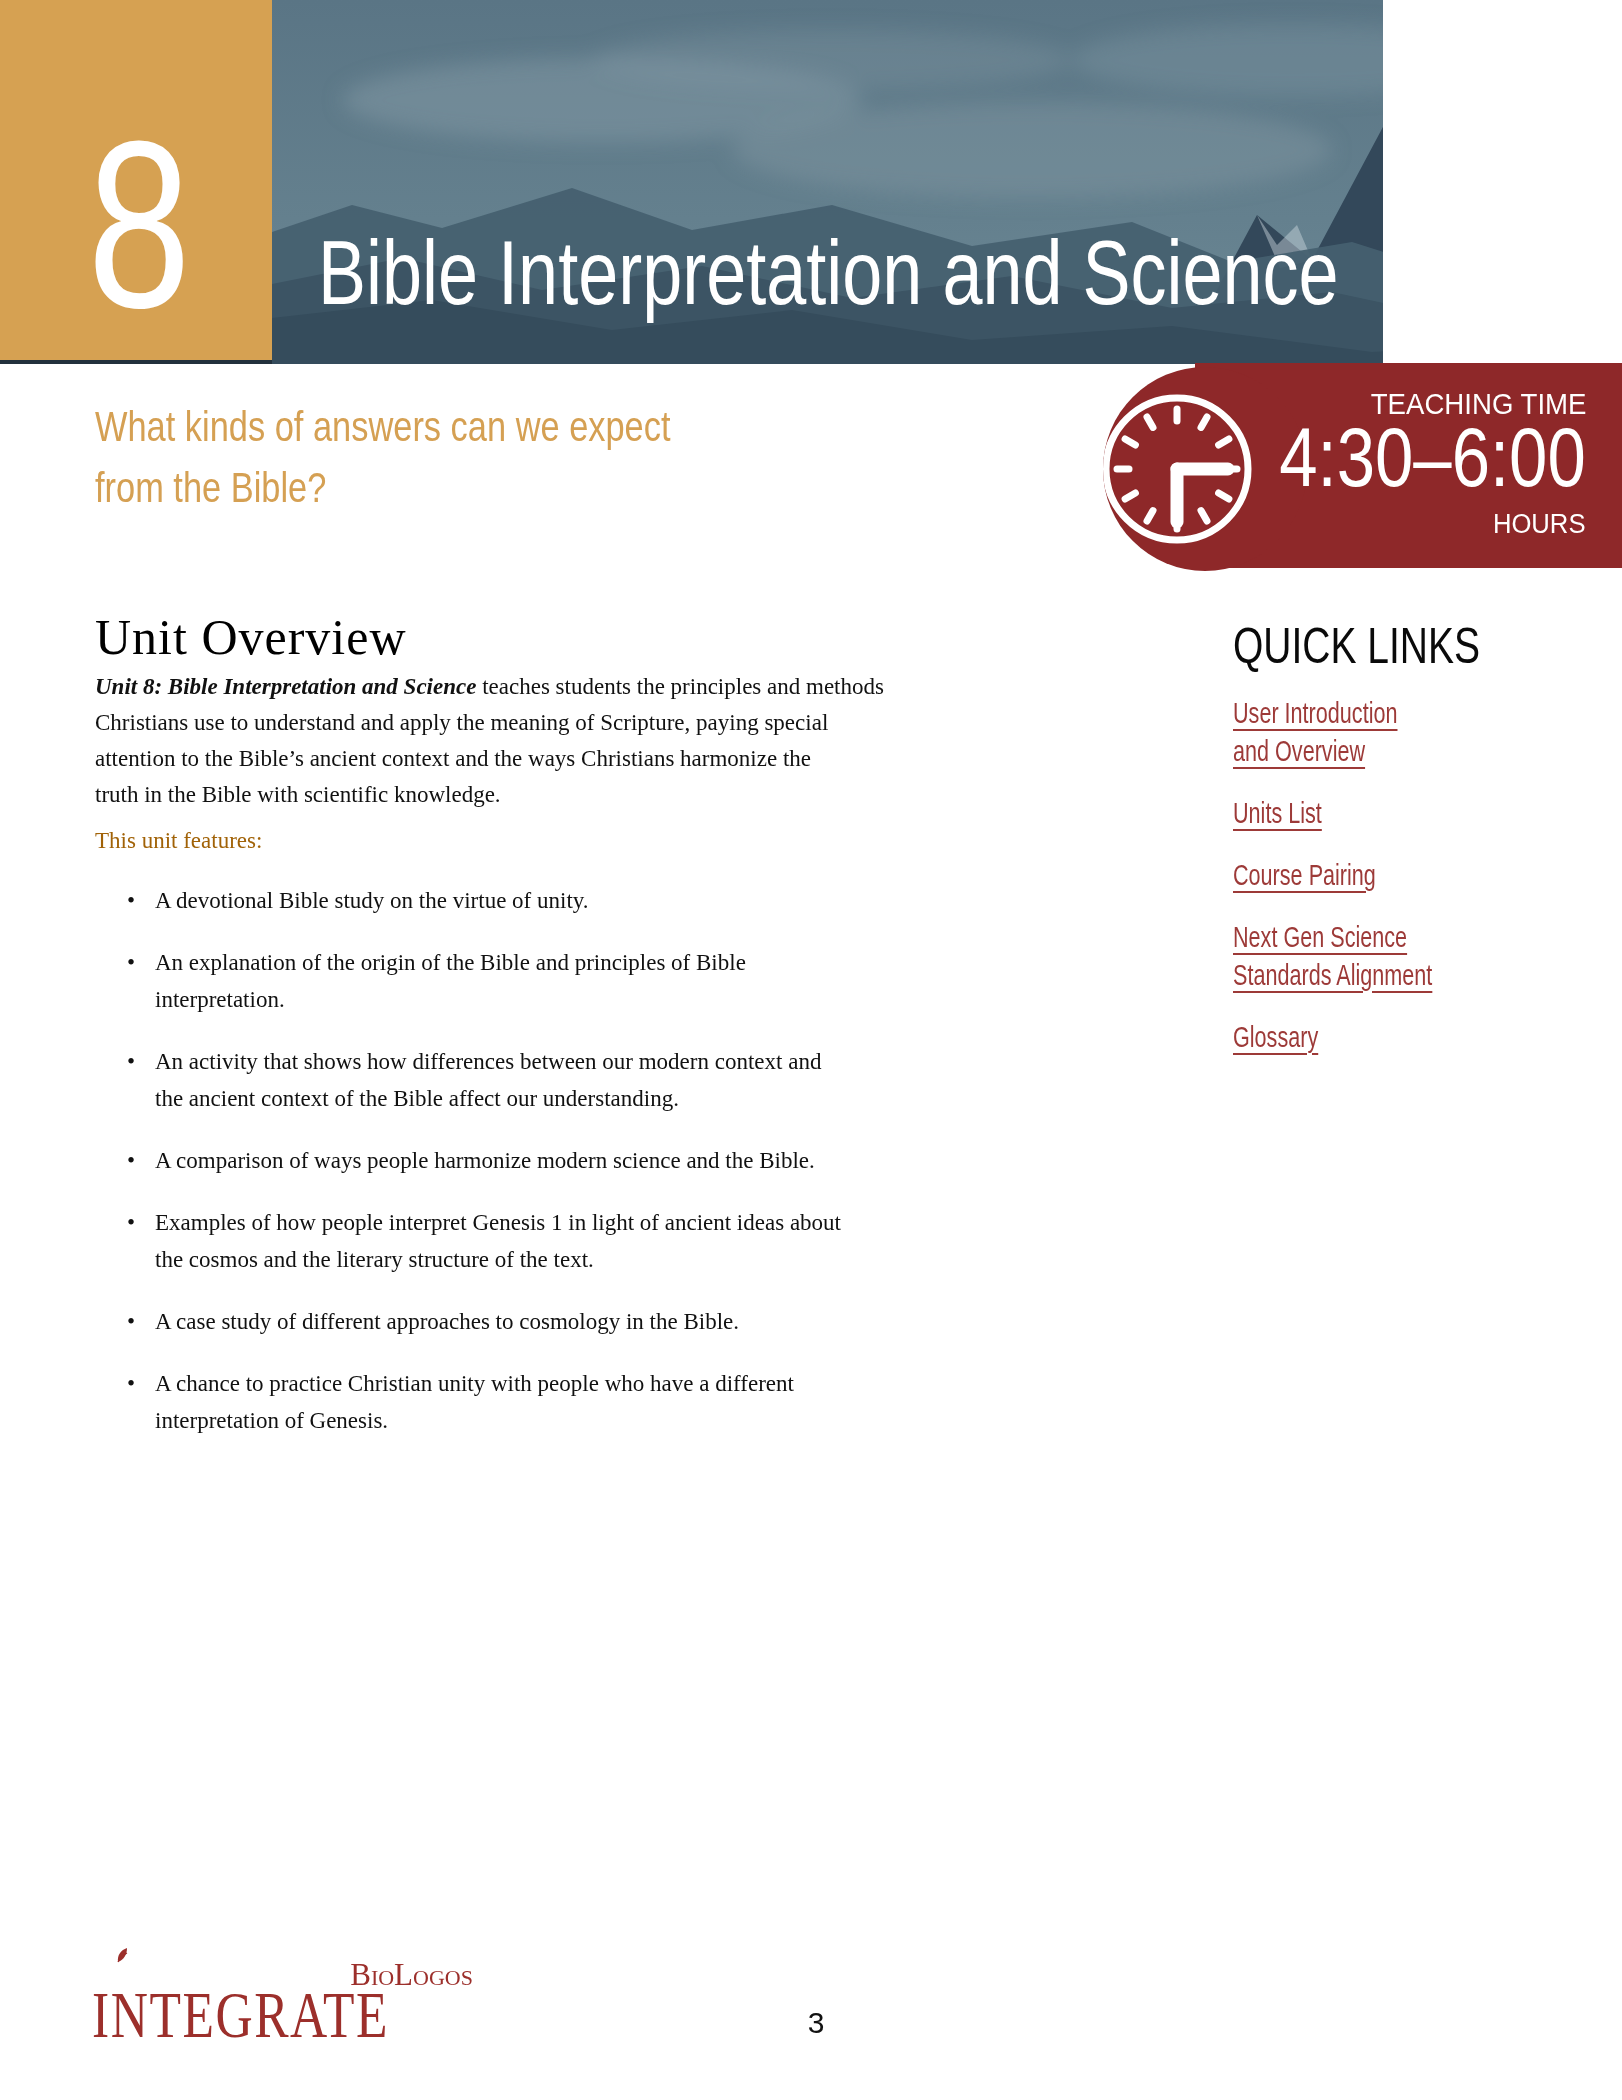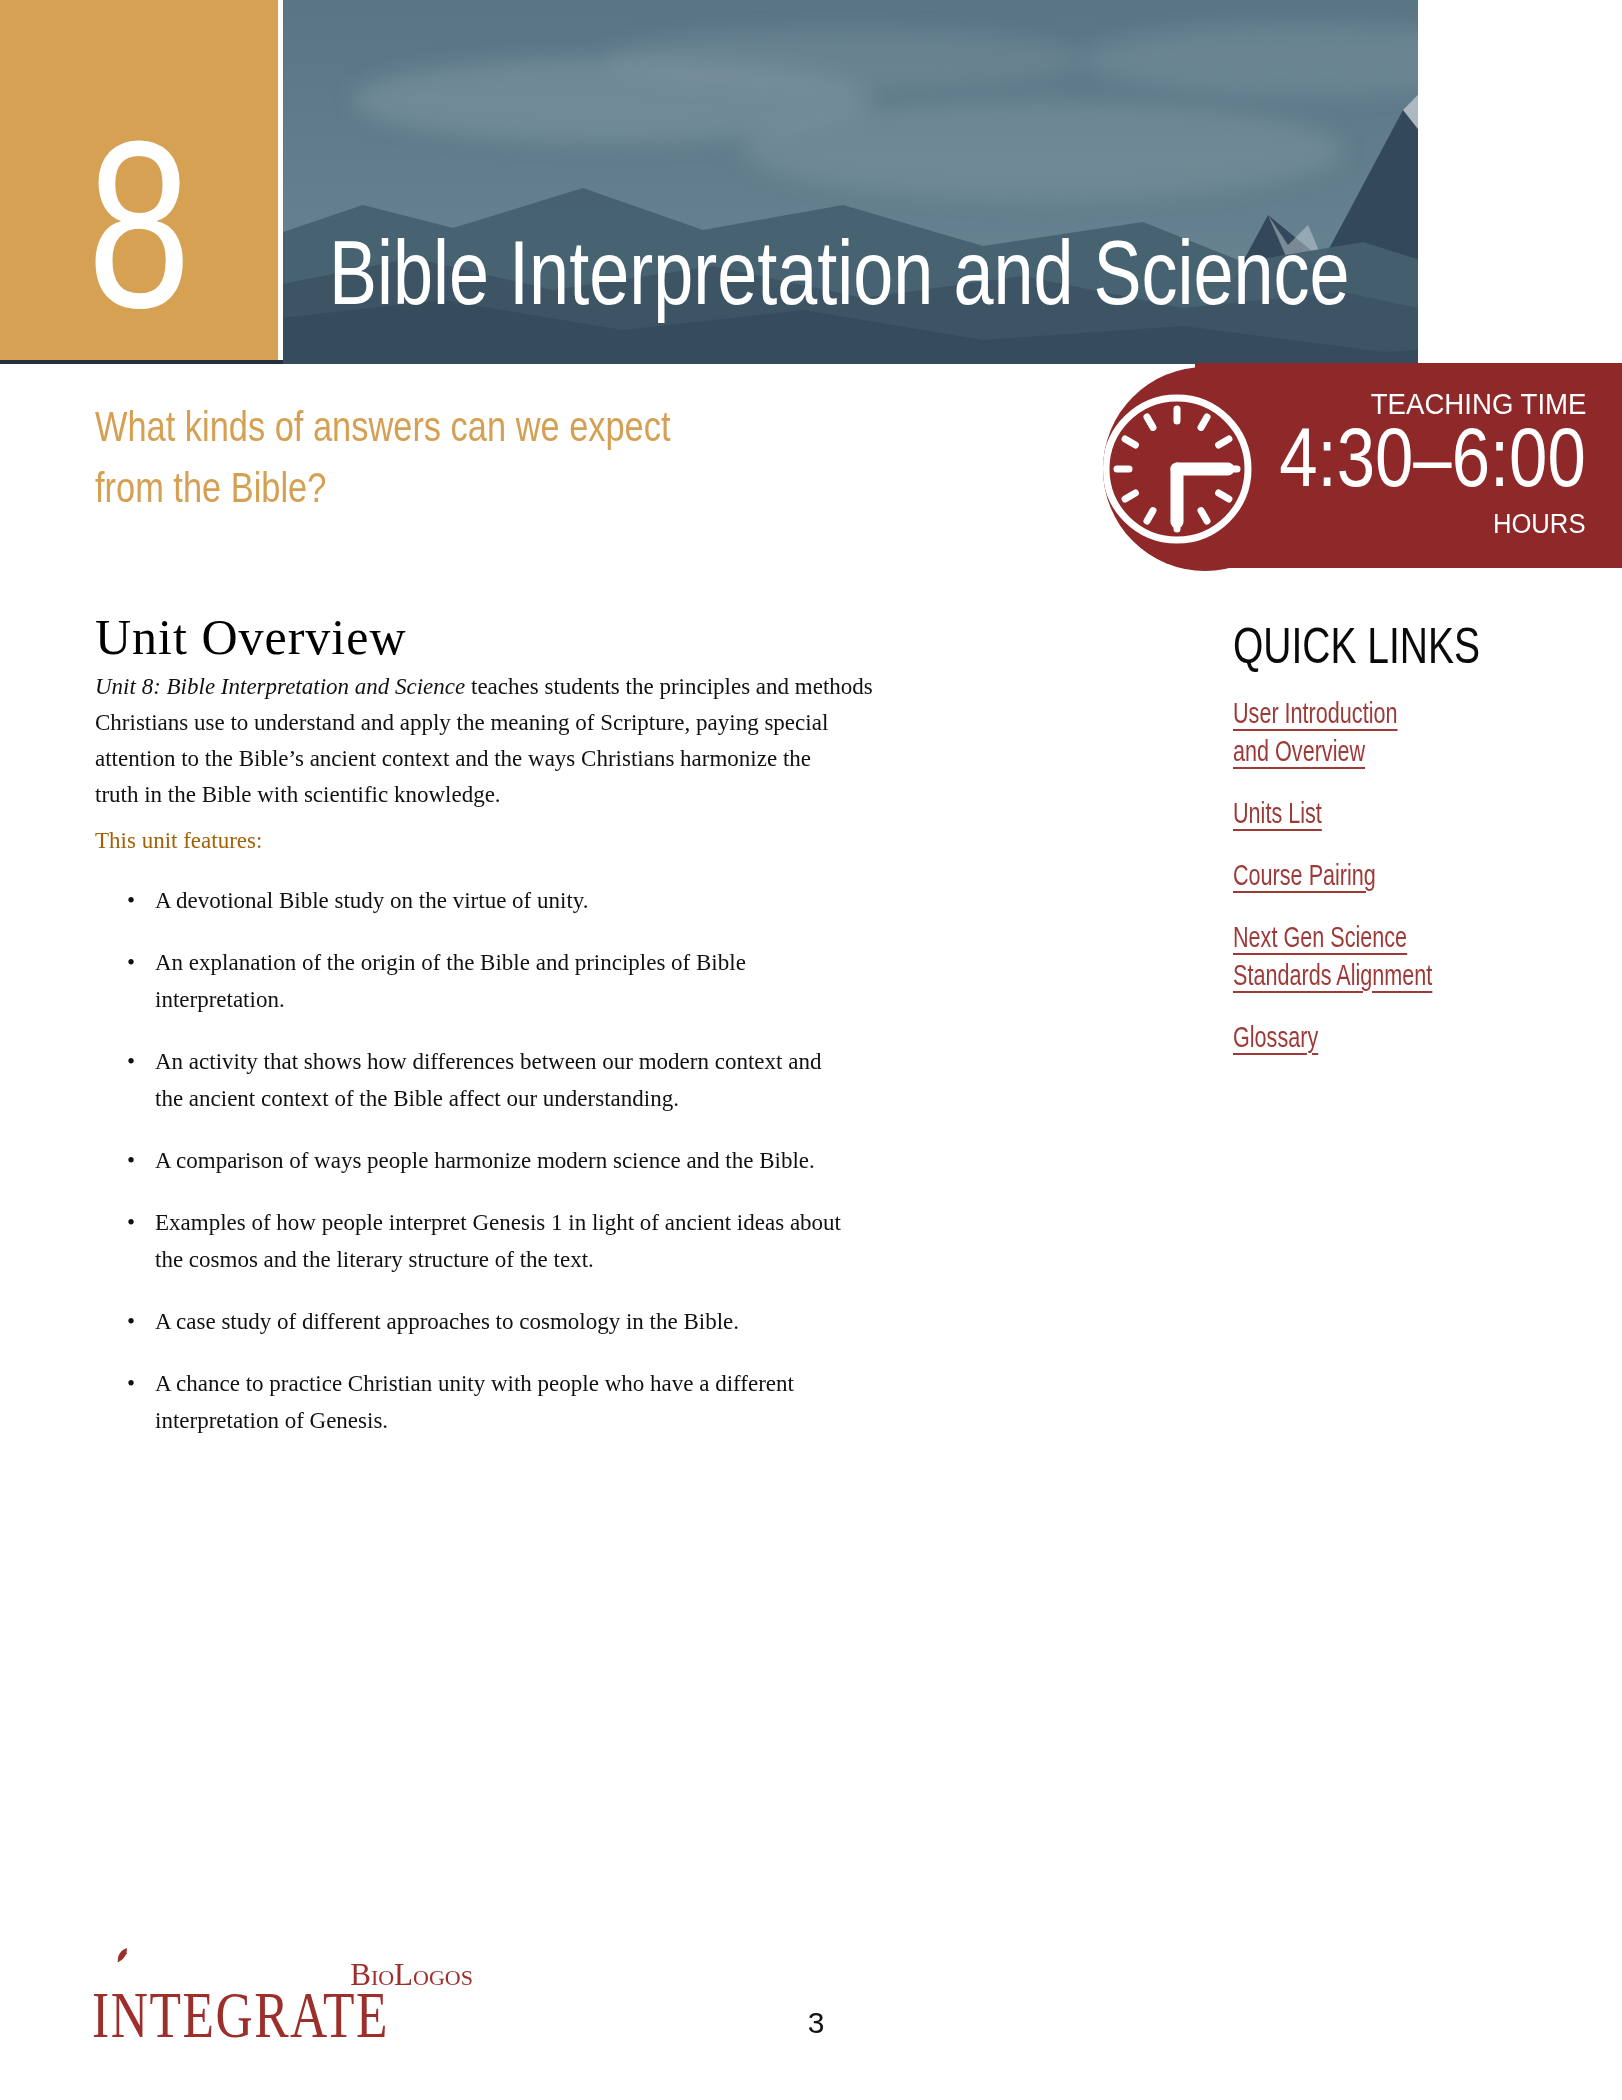--- a/index.html
+++ b/index.html
@@ -11,21 +11,21 @@
   .unit-box{
     position:absolute;left:0;top:0;width:278px;height:364px;background:#D6A152;
     display:flex;align-items:flex-end;justify-content:center;
   }
   .unit-number{
     color:#ffffff;font-size:238px;line-height:0.86;font-weight:400;
     display:inline-block;transform:scaleX(0.78);transform-origin:center bottom;
     padding-bottom:36px;
   }
   .unit-box-hairline{position:absolute;left:0;top:360px;width:283px;height:4px;background:#22313d;}
-  .banner{position:absolute;left:283px;top:0;width:1111px;height:364px;overflow:hidden;padding-left:24px;}
+  .banner{position:absolute;left:272px;top:0;width:1111px;height:364px;overflow:hidden;}
   .banner svg{position:absolute;left:0;top:0;}
   .banner-title{
     position:absolute;left:46px;top:228px;color:#ffffff;font-size:90px;line-height:1;
     white-space:nowrap;display:inline-block;transform:scaleX(0.80);transform-origin:left top;
     font-weight:400;
   }
   
   .badge{position:absolute;left:1080px;top:363px;width:542px;height:214px;}
   .badge svg{position:absolute;left:0;top:0;}
   .badge-label,.badge-time,.badge-hours{
@@ -42,21 +42,21 @@
   }
   .overview-heading{
     position:absolute;left:95px;top:566px;font-family:"Liberation Serif",serif;
     font-size:50px;color:#000000;font-weight:400;letter-spacing:1px;
   }
   .overview-paragraph{
     position:absolute;left:95px;top:646px;width:860px;
     font-family:"Liberation Serif",serif;font-size:23px;line-height:36px;color:#111111;
   }
   .overview-paragraph .rest{white-space:pre-line;}
-  .overview-paragraph .lead-italic{font-style:italic;}
+  .overview-paragraph .lead-italic{font-style:italic;font-weight:bold;}
   .features-label{
     position:absolute;left:95px;top:828px;font-family:"Liberation Serif",serif;
     font-size:23px;color:#a16207;text-align:center;
   }
   .features-list{
     position:absolute;left:95px;top:882px;width:880px;margin:0;padding:0;list-style:none;
     font-family:"Liberation Serif",serif;font-size:23px;line-height:37px;color:#111111;
   }
   .features-list li{position:relative;padding-left:60px;margin-bottom:25px;white-space:pre-line;}
   .features-list li::before{content:"\2022";position:absolute;left:32px;top:0;font-size:23px;}

